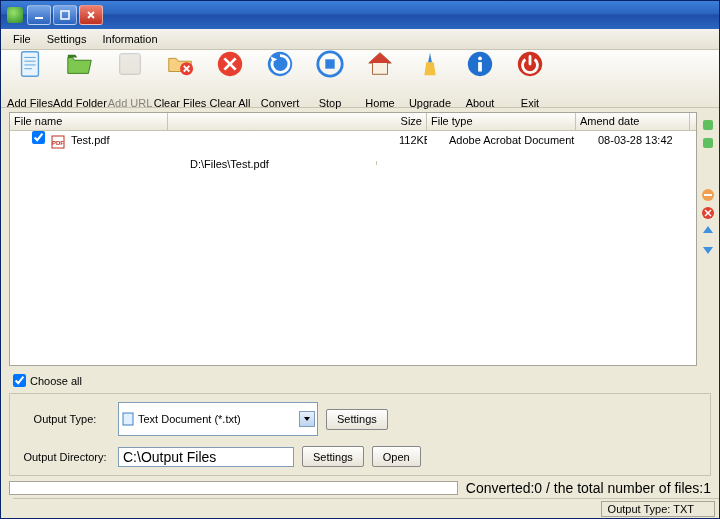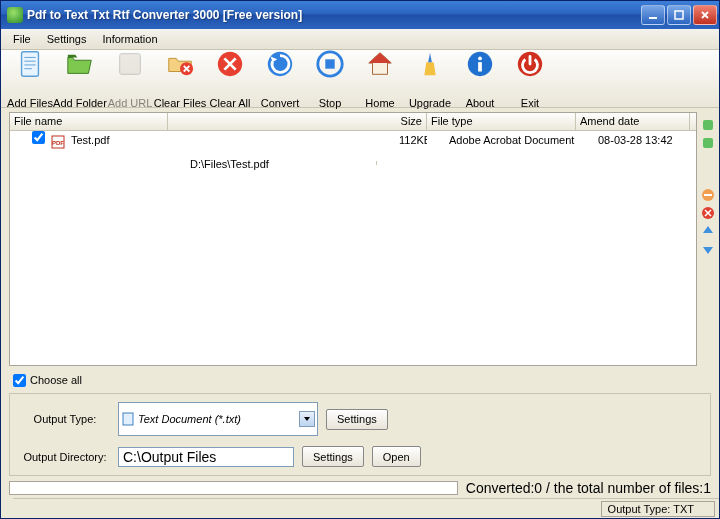--- a/index.html
+++ b/index.html
@@ -30,43 +30,42 @@
 .rowchk { margin-right: 2px; }
 .pdficon { width: 14px; height: 14px; display: inline-block; vertical-align: middle; margin: 0 3px 0 1px; }
 .c-name { width: 158px; }
 .c-path { width: 209px; margin-top: 48px; }
 .c-size { width: 50px; text-align: right; }
 .c-type { width: 149px; }
 .c-date { width: 114px; }
 .sidetools { width: 18px; display: flex; flex-direction: column; align-items: center; gap: 4px; padding-top: 6px; }
 .sidetools .sgap { height: 30px; }
 .sideico { width: 14px; height: 14px; cursor: pointer; }
-.chooserow { padding: 4px 12px; display: flex; gap: 4px; }
+.chooserow { padding: 4px 12px; display: flex; align-items: center; gap: 4px; }
 .bottompanel { margin: 2px 8px 4px 8px; border: 1px solid #c8c4b4; background: #ece9d8; padding: 8px 10px; display: flex; flex-direction: column; gap: 10px; }
 .bprow { display: flex; align-items: center; gap: 8px; }
 .bplabel { width: 90px; text-align: center; }
-.combo { width: 200px; height: 32px; border: 1px solid #7f9db9; background: #fff; display: flex; align-items: center; padding: 16px 2px; cursor: pointer; font-style: italic; }
+.combo { width: 200px; height: 32px; border: 1px solid #7f9db9; background: #fff; display: flex; align-items: center; padding: 16px 2px; cursor: pointer; }
 .combo .cicon { width: 14px; height: 14px; margin-right: 3px; }
 .combo .ctext { flex: 1; font-size: 11px; }
 .combo .carrow { width: 16px; height: 16px; background: linear-gradient(to bottom, #e8f0fc, #bcd4f0); border: 1px solid #7f9db9; display: flex; align-items: center; justify-content: center; }
 .txtinput { width: 176px; height: 20px; border: 1px solid #7f9db9; background: #fff; padding: 2px 4px; font-size: 14px; font-family: inherit; }
 .btn { height: 21px; padding: 0 10px; border: 1px solid #888; background: linear-gradient(to bottom, #fefefe, #e8e4d8); border-radius: 2px; cursor: pointer; font-size: 11px; font-family: inherit; }
 .progressrow { display: flex; align-items: center; margin: 0 8px 2px 8px; gap: 8px; }
 .progressbar { flex: 1; height: 14px; border: 1px solid #a8a49a; background: #fff; }
 .progtext { font-size: 14px; }
 .statusbar { height: 20px; border-top: 1px solid #c8c4b4; display: flex; justify-content: flex-end; align-items: center; padding: 0 4px; background: #ece9d8; margin-left: 12px; }
 .statuscell { border: 1px solid #a8a49a; padding: 1px 20px 1px 6px; background: #ece9d8; font-size: 11px; }
 </style>
 </head>
 <body>
 
 <div class="window">
   <div class="titlebar">
     <div class="icon"></div>
-    <div class="title">Pdf to Text Txt Rtf Converter 3000 [Free version]</div>
     <div class="winbtns">
       <div class="winbtn min">
           <svg viewBox="0 0 10 10">
             <rect x="1" y="7" width="8" height="2" fill="#fff"></rect>
           </svg>
         </div>
       <div class="winbtn max">
           <svg viewBox="0 0 10 10">
             <rect x="1" y="1" width="8" height="8" fill="none" stroke="#fff" stroke-width="1.5"></rect>
           </svg>

